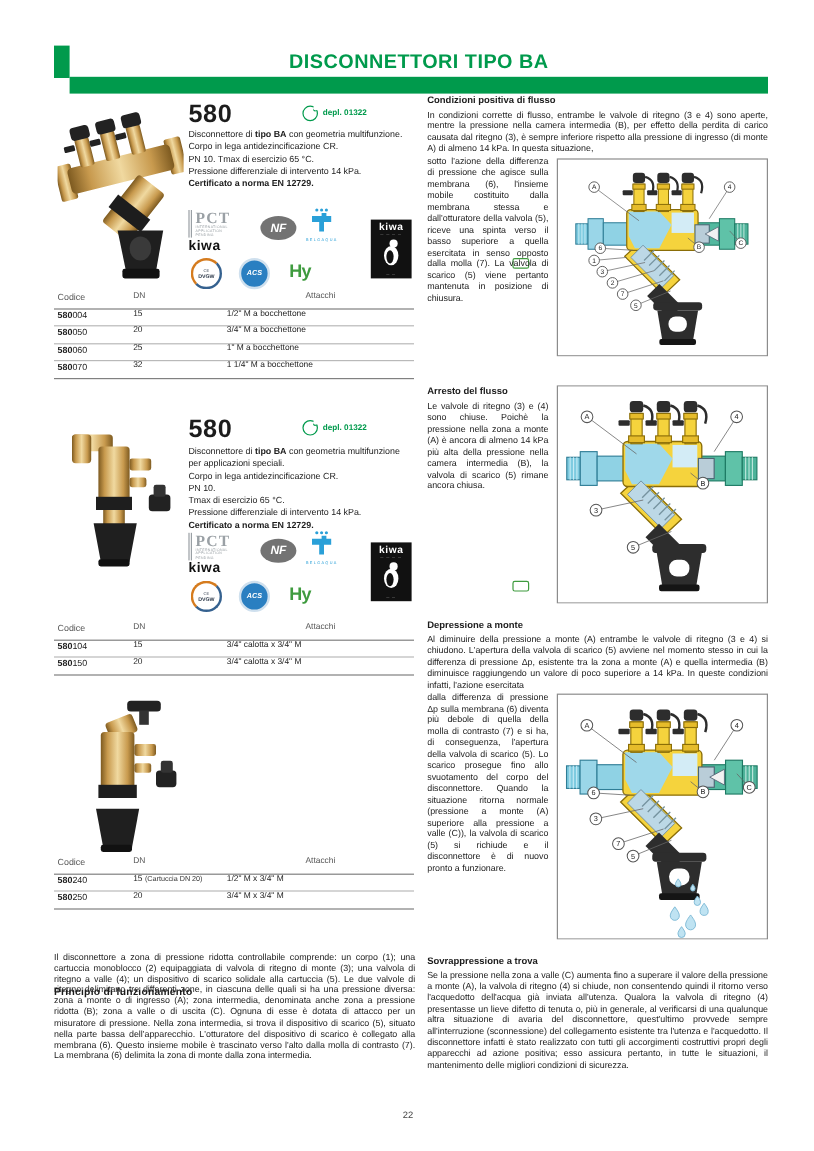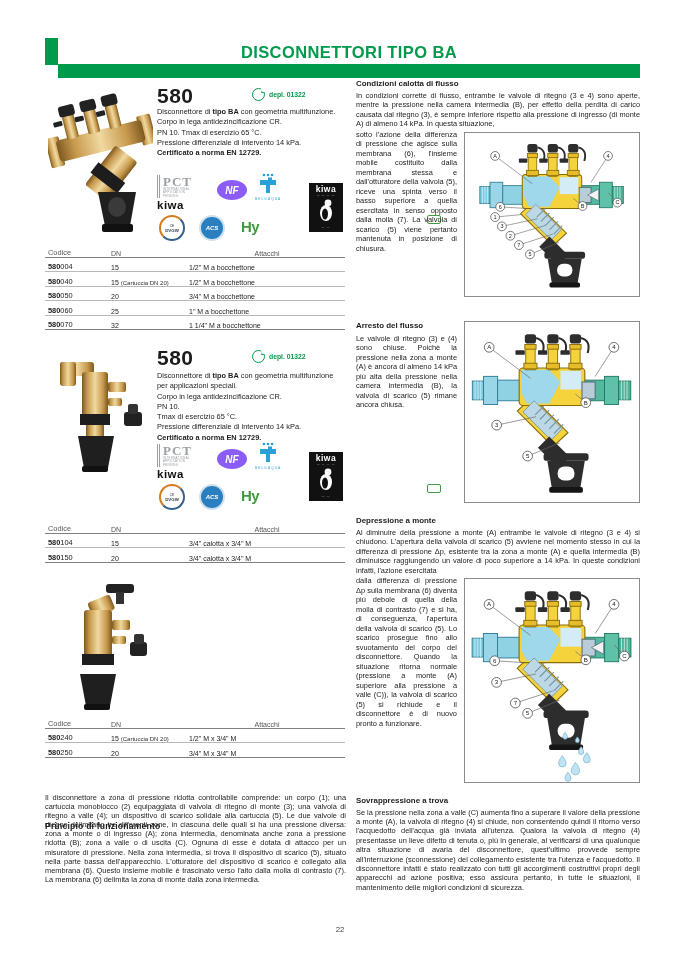--- a/index.html
+++ b/index.html
@@ -14,21 +14,21 @@
   
   .model{font-size:21px;font-weight:bold;letter-spacing:.5px;}
   .depl{display:flex;align-items:center;gap:4px;color:#009a4c;font-size:6.8px;font-weight:bold;}
   .gicon{display:inline-block;width:11px;height:11px;border:1.7px solid #009a4c;border-radius:50%;position:relative;}
   .gicon:after{content:"";position:absolute;right:-1px;top:-1px;width:4px;height:4px;background:#fff;border-radius:50%;}
   .gicon:before{content:"";position:absolute;right:0px;top:1px;width:3px;height:3px;background:#009a4c;border-radius:50%;}
   .desc{font-size:7.4px;line-height:10.3px;width:186px;}
   .desc div{margin:0;}
   
   .tbl{width:300px;font-size:7px;}
-  .trow{display:flex;height:13.5px;align-items:flex-end;border-bottom:1px solid #b9b9b9;}
+  .trow{display:flex;height:13.5px;align-items:flex-start;border-bottom:1px solid #b9b9b9;}
   .trow.thead{color:#555;border-bottom:1.4px solid #808080;}
   .trow.last{border-bottom:1.4px solid #808080;}
   .c1{width:63px;padding-left:3px;font-size:7.4px;}
   .c2{width:78px;white-space:nowrap;}
   .c3{flex:1;}
   .h3c{text-align:center;width:90px;}
   .note{font-size:6px;color:#333;}
   
   .h-sec{font-size:7.9px;font-weight:bold;margin:0 0 2.5px 0;}
   .h-sec-big{font-size:8.6px;font-weight:bold;letter-spacing:.2px;}
@@ -37,21 +37,21 @@
   .flow{overflow:hidden;}
   .diagram{float:right;width:176px;border:1px solid #8c8c8c;background:#fff;margin-left:7px;box-sizing:border-box;}
   .dg0{height:165px;} .dg1{height:182px;} .dg2{height:205px;}
   .wrapped{padding-top:1px;}
   
   .logos{width:186px;height:66px;position:absolute;}
   .lg{position:absolute;}
   .pct{border-left:3px double #9aa0a5;padding-left:3px;color:#9aa0a5;line-height:1;}
   .pct .big{font-size:13px;font-weight:bold;letter-spacing:1px;font-family:Liberation Serif, serif;}
   .pct .tiny{font-size:2.9px;letter-spacing:.3px;line-height:3.4px;}
-  .nf{width:30px;height:20px;background:#8b5cf6;border-radius:50%;color:#fff;font-weight:bold;
+  .nf{width:30px;height:20px;background:#737373;border-radius:50%;color:#fff;font-weight:bold;
       font-style:italic;font-size:10px;display:flex;align-items:center;justify-content:center;}
   .belg{color:#2aa0d8;text-align:center;line-height:1;}
   .belg .cap{font-size:3.2px;letter-spacing:1.1px;}
   .kiwa-txt{font-size:11.5px;font-weight:bold;color:#111;letter-spacing:.5px;}
   .kiwa-box{width:34px;height:49px;background:#111;color:#fff;text-align:center;padding-top:2px;box-sizing:border-box;}
   .kiwa-box .kw{font-size:8.5px;font-weight:bold;letter-spacing:.5px;line-height:9px;}
   .kiwa-box .sub{font-size:2.6px;color:#bbb;letter-spacing:.8px;line-height:3.5px;}
   .circ{border-radius:50%;display:flex;flex-direction:column;align-items:center;justify-content:center;}
   .dvgw{width:22px;height:22px;border:2px solid #d57b1e;border-right-color:#35618f;border-bottom-color:#35618f;
         background:#fff;color:#2e3a4a;}
@@ -151,25 +151,20 @@
     <div class="c1">Codice</div>
         <div class="c2">DN</div>
     <div class="c3 h3c">Attacchi</div>
       </div>
       <div class="trow">
     <div class="c1"><b>580</b>004</div>
     <div class="c2">15</div>
     <div class="c3">1/2" M a bocchettone</div>
       </div>
       <div class="trow">
-    <div class="c1"><b>580</b>040</div>
-    <div class="c2">15 <span class="note">(Cartuccia DN 20)</span></div>
-    <div class="c3">1/2" M a bocchettone</div>
-      </div>
-      <div class="trow">
     <div class="c1"><b>580</b>050</div>
     <div class="c2">20</div>
     <div class="c3">3/4" M a bocchettone</div>
       </div>
       <div class="trow">
     <div class="c1"><b>580</b>060</div>
     <div class="c2">25</div>
     <div class="c3">1" M a bocchettone</div>
       </div>
       <div class="trow last">
@@ -301,21 +296,21 @@
     <div class="c1"><b>580</b>250</div>
     <div class="c2">20</div>
     <div class="c3">3/4" M x 3/4" M</div>
       </div>
     </div>
 
   <div class="abs h-sec-big" style="left:45px;top:821px">Principio di funzionamento</div>
   <div class="abs body-j" style="left:45px;top:793px;width:301px;line-height:9.1px">Il disconnettore a zona di pressione ridotta controllabile comprende: un corpo (1); una cartuccia monoblocco (2) equipaggiata di valvola di ritegno di monte (3); una valvola di ritegno a valle (4); un dispositivo di scarico solidale alla cartuccia (5). Le due valvole di ritegno delimitano tre differenti zone, in ciascuna delle quali si ha una pressione diversa: zona a monte o di ingresso (A); zona intermedia, denominata anche zona a pressione ridotta (B); zona a valle o di uscita (C). Ognuna di esse è dotata di attacco per un misuratore di pressione. Nella zona intermedia, si trova il dispositivo di scarico (5), situato nella parte bassa dell'apparecchio. L'otturatore del dispositivo di scarico è collegato alla membrana (6). Questo insieme mobile è trascinato verso l'alto dalla molla di contrasto (7). La membrana (6) delimita la zona di monte dalla zona intermedia.</div>
 
   <div class="sec" style="top:79px">
-    <div class="h-sec">Condizioni calotta di flusso</div>
+    <div class="h-sec">Condizioni positiva di flusso</div>
     <div class="body-j">In condizioni corrette di flusso, entrambe le valvole di ritegno (3 e 4) sono aperte, mentre la pressione nella camera intermedia (B), per effetto della perdita di carico causata dal ritegno (3), è sempre inferiore rispetto alla pressione di ingresso (di monte A) di almeno 14 kPa. In questa situazione,</div>
     <div class="flow">
       <div class="diagram dg0" style="margin-top:3px"><svg width="174" height="100%" viewBox="0 0 174 192" preserveAspectRatio="xMidYMin meet">
             <rect x="2" y="63" width="12" height="20" fill="#7ecbe0" stroke="#2f7d96"></rect>
         <path d="M5,63v20M8,63v20M11,63v20" stroke="#c6ebf5" stroke-width="1" fill="none"></path>
         <rect x="14" y="58" width="15" height="30" fill="#9ad6e8" stroke="#2f7d96"></rect>
         <rect x="29" y="62" width="26" height="22" fill="#8fd2e4" stroke="#2f7d96"></rect>
             <rect x="119" y="62" width="24" height="22" fill="#52b99f" stroke="#1e7a64"></rect>
         <rect x="143" y="58" width="15" height="30" fill="#5fc2a8" stroke="#1e7a64"></rect>
         <rect x="158" y="63" width="13" height="20" fill="#4db39a" stroke="#1e7a64"></rect>

